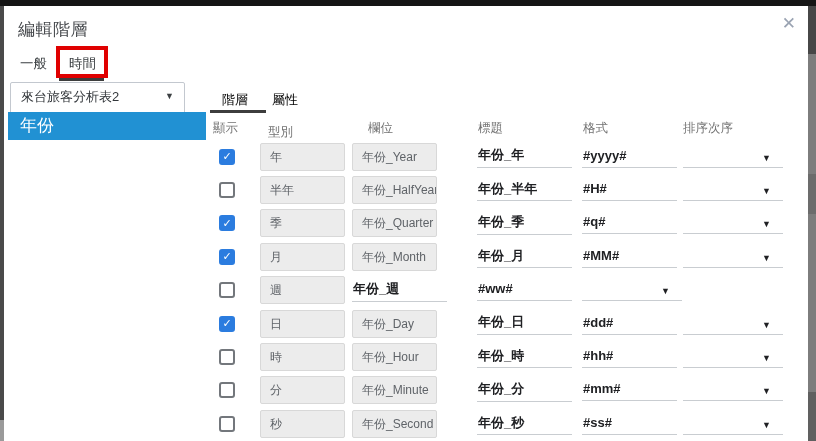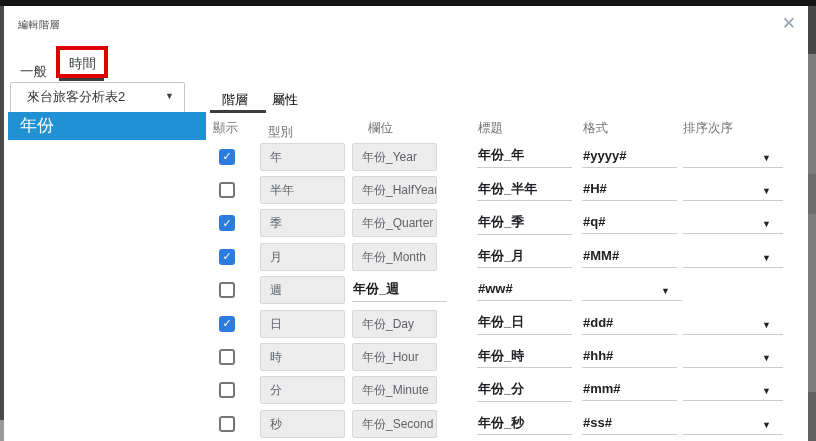--- a/index.html
+++ b/index.html
@@ -14,36 +14,36 @@
   .bg-left   { position:absolute; left:0; top:6px; width:4px; height:435px; background:#4a4a4a; }
   .bg-left-b { position:absolute; left:0; top:420px; width:4px; height:21px; background:#9a9a9a; }
   .bg-right  { position:absolute; left:808px; top:6px; width:8px; height:435px; background:#7d7d7d; }
   .bg-right .band1 { position:absolute; left:0; top:0; width:8px; height:48px; background:#474747; }
   .bg-right .band2 { position:absolute; left:0; top:168px; width:8px; height:40px; background:#6c6c6c; }
   .bg-right .band3 { position:absolute; left:0; top:386px; width:8px; height:49px; background:#606060; }
 
   
   .modal { position:absolute; left:4px; top:6px; width:804px; height:435px; background:#fff; }
 
-  .dlg-title { position:absolute; left:14px; top:12px; font-size:10px; color:#46494d; letter-spacing:0.5px; }
+  .dlg-title { position:absolute; left:14px; top:12px; font-size:17px; color:#46494d; letter-spacing:0.5px; }
   .dlg-close { position:absolute; right:12px; top:9px; font-size:17px; color:#9aa3b2; cursor:pointer;
                background:none; border:none; font-family:inherit; line-height:1; }
 
   
   .tab { position:absolute; top:49px; font-size:13.5px; color:#3c4043; cursor:pointer; }
-  .tab.general { left:16px;margin-top:8px; }
+  .tab.general { left:16px; }
   .tab.time    { left:65px; }
   .tab-underline { position:absolute; left:55px; top:72px; width:45px; height:3px; background:#3d3d3d; }
   .anno-box { position:absolute; left:52px; top:40px; width:52px; height:32px;
               border:4px solid var(--annotation,#e00000); pointer-events:none; z-index:5; }
 
   
   .select { position:absolute; left:6px; top:76px; width:175px; height:44px;
             border:1px solid #c3c8cf; border-radius:2px; background:#fff;
-            font-size:13px; color:#33373b; line-height:27px; padding-left:16px; cursor:pointer; }
+            font-size:13px; color:#33373b; line-height:27px; padding-left:10px; cursor:pointer; }
   .select .caret { position:absolute; right:10px; top:0; font-size:9px; color:#3c4043; line-height:27px; }
 
   
   .hitem { position:absolute; left:4px; top:106px; width:198px; height:28px;
            background:var(--accent,#2191d3); color:#fff; font-size:17px;
            line-height:28px; padding-left:12px; cursor:pointer; }
 
   
   .subtab { position:absolute; top:85px; font-size:13px; color:#000000; cursor:pointer; }
   .subtab.hier { left:218px; }

